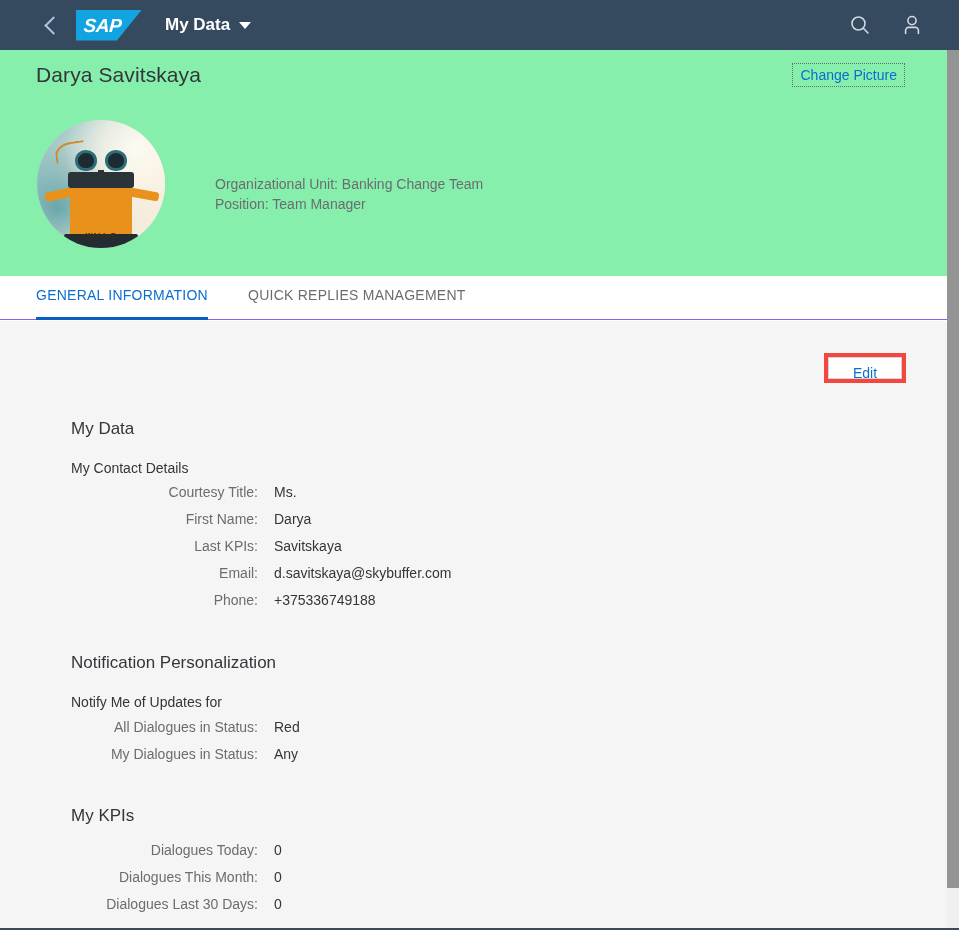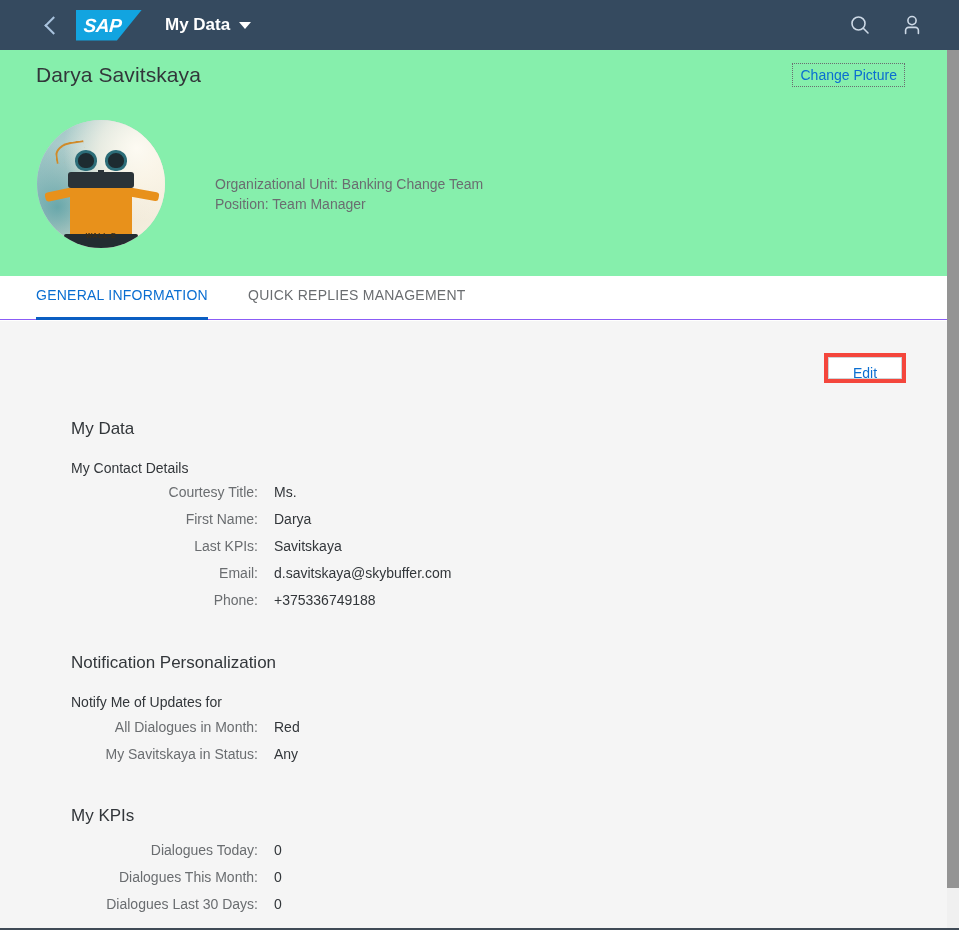--- a/index.html
+++ b/index.html
@@ -464,25 +464,25 @@
           <span class="value">+375336749188</span>
         </div>
       </div>
     </div>
 
     <div class="section" id="sec-notif">
       <div class="section-title">Notification Personalization</div>
       <div class="group-title">Notify Me of Updates for</div>
       <div class="rows">
         <div class="row">
-          <span class="label">All Dialogues in Month:</span>
+          <span class="label">All Dialogues in Status:</span>
           <span class="value">Red</span>
         </div>
         <div class="row">
-          <span class="label">My Savitskaya in Status:</span>
+          <span class="label">My Dialogues in Status:</span>
           <span class="value">Any</span>
         </div>
       </div>
     </div>
 
     <div class="section" id="sec-kpis">
       <div class="section-title">My KPIs</div>
       <div class="rows">
         <div class="row">
           <span class="label">Dialogues Today:</span>

